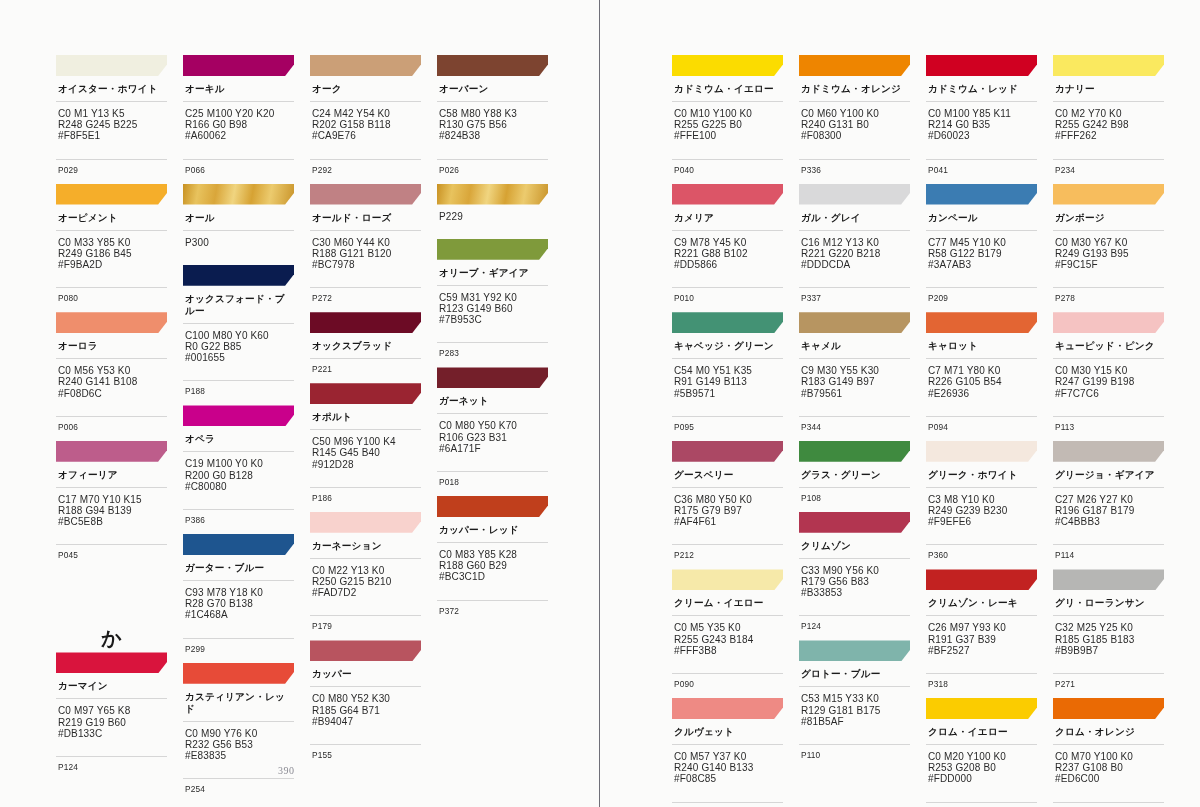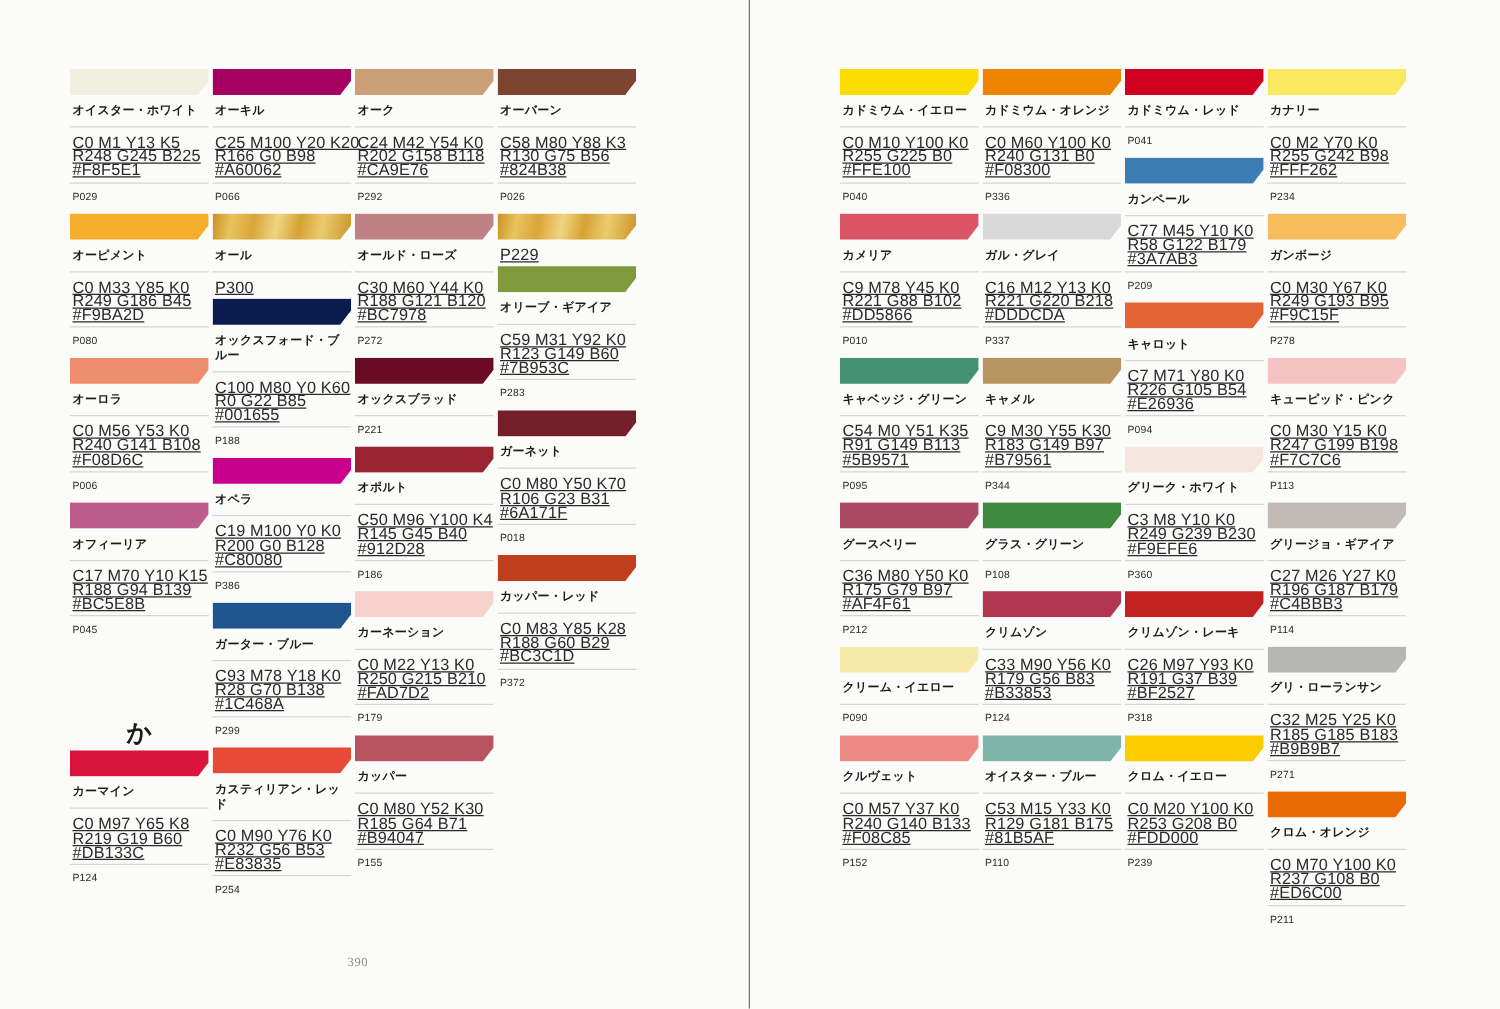--- a/index.html
+++ b/index.html
@@ -9,41 +9,40 @@
     font-family:"Liberation Sans","DejaVu Sans",sans-serif;
     overflow:hidden;
   }
   #spread{position:relative;width:1200px;height:807px;display:flex;}
   .gutter{position:absolute;left:599px;top:0;width:1px;height:807px;background:#6f6f78;}
   .page{position:relative;width:600px;height:807px;box-sizing:border-box;}
   .page-inner{position:absolute;}
   .page-left .page-inner{left:56px;top:55px;width:470px;}
   .page-right .page-inner{left:672px;top:55px;width:470px;}
   .page-right .page-inner{left:72px;}
-  .grid{display:grid;grid-template-columns:repeat(4,111px);column-gap:3px;}
+  .grid{display:grid;grid-template-columns:repeat(4,111px);column-gap:16px;}
   .col{display:flex;flex-direction:column;}
   .cell{margin-bottom:0;}
   .swatch{
     height:21px;width:111px;
     -webkit-clip-path:polygon(0 0,100% 0,100% 45%,92% 100%,0 100%);
     clip-path:polygon(0 0,100% 0,100% 45%,92% 100%,0 100%);
   }
   .cname{
     font-size:9.6px;font-weight:700;color:#1b1b1b;
     letter-spacing:.2px;line-height:12px;
     padding:7px 0 6px 2px;min-height:12px;
     border-bottom:1px solid #d6d6d6;
   }
   .specs{
-    padding:6px 0 4px 2px;
-    font-size:13px;line-height:11.2px;color:#2a2a2a;
+    padding:6px 0 17px 2px;
+    font-size:10px;line-height:11.2px;color:#2a2a2a;
     letter-spacing:.15px;
     border-bottom:1px solid #d6d6d6;
     font-family:"Liberation Sans","DejaVu Sans",sans-serif;
-    text-decoration:underline;
   }
   .specs div{white-space:nowrap;}
   .pcode{
     padding:5px 0 9px 2px;
     font-size:8.3px;color:#2a2a2a;letter-spacing:.15px;
   }
   .kana{
     font-size:20px;font-weight:700;color:#1b1b1b;
     text-align:center;padding:56px 0 0 0;
   }
@@ -327,20 +326,25 @@
               <div class="specs">
                 <div>C36 M80 Y50 K0</div>
                 <div>R175 G79 B97</div>
                 <div>#AF4F61</div>
               </div>
               <div class="pcode">P212</div>
             </div>
             <div class="cell">
               <div class="swatch" style="background: rgb(246, 233, 169);"></div>
               <div class="cname">クリーム・イエロー</div>
+              <div class="specs">
+                <div>C0 M5 Y35 K0</div>
+                <div>R255 G243 B184</div>
+                <div>#FFF3B8</div>
+              </div>
               <div class="pcode">P090</div>
             </div>
             <div class="cell">
               <div class="swatch" style="background: rgb(238, 138, 132);"></div>
               <div class="cname">クルヴェット</div>
               <div class="specs">
                 <div>C0 M57 Y37 K0</div>
                 <div>R240 G140 B133</div>
                 <div>#F08C85</div>
               </div>
@@ -388,33 +392,38 @@
               <div class="cname">クリムゾン</div>
               <div class="specs">
                 <div>C33 M90 Y56 K0</div>
                 <div>R179 G56 B83</div>
                 <div>#B33853</div>
               </div>
               <div class="pcode">P124</div>
             </div>
             <div class="cell">
               <div class="swatch" style="background: rgb(127, 180, 171);"></div>
-              <div class="cname">オイスター・ブルー</div>
+              <div class="cname">グロトー・ブルー</div>
               <div class="specs">
                 <div>C53 M15 Y33 K0</div>
                 <div>R129 G181 B175</div>
                 <div>#81B5AF</div>
               </div>
               <div class="pcode">P110</div>
             </div>
           </div>
           <div class="col">
             <div class="cell">
               <div class="swatch" style="background: rgb(208, 0, 33);"></div>
               <div class="cname">カドミウム・レッド</div>
+              <div class="specs">
+                <div>C0 M100 Y85 K11</div>
+                <div>R214 G0 B35</div>
+                <div>#D60023</div>
+              </div>
               <div class="pcode">P041</div>
             </div>
             <div class="cell">
               <div class="swatch" style="background: rgb(59, 124, 178);"></div>
               <div class="cname">カンペール</div>
               <div class="specs">
                 <div>C77 M45 Y10 K0</div>
                 <div>R58 G122 B179</div>
                 <div>#3A7AB3</div>
               </div>

